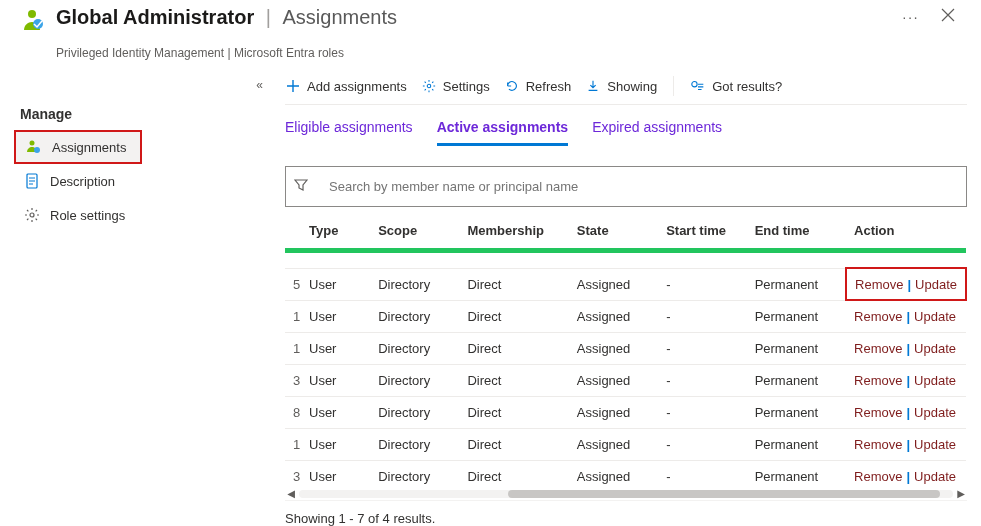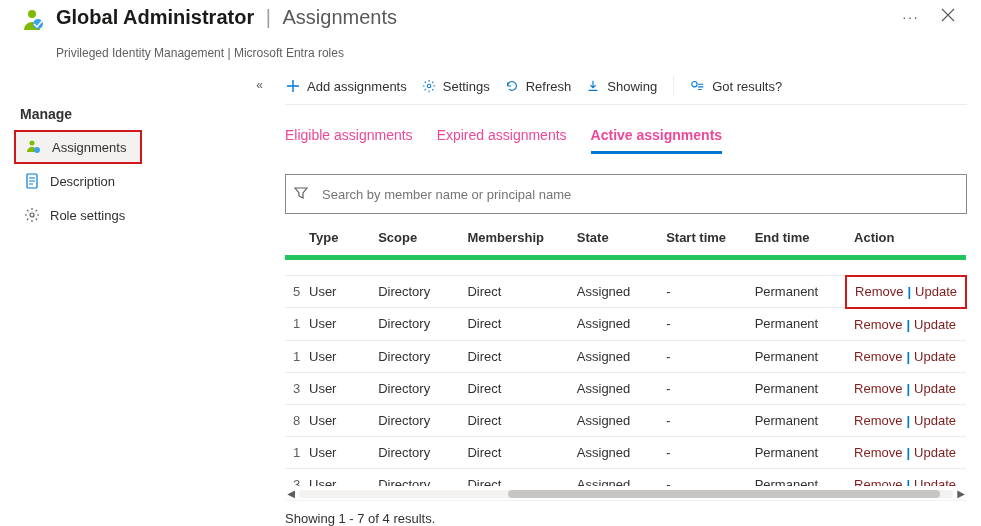--- a/index.html
+++ b/index.html
@@ -44,28 +44,28 @@
   .main { flex: 1; padding: 6px 14px 0 10px; min-width: 0; display: flex; flex-direction: column; }
   .toolbar {
     display: flex; align-items: center; gap: 14px;
     border-bottom: 1px solid #edebe9; padding-bottom: 8px; padding-top: 4px;
   }
   .tb-btn { display: inline-flex; align-items: center; gap: 6px; color: #323130; font-size: 13px; }
   .tb-icon { width: 16px; height: 16px; display: inline-flex; align-items: center; justify-content: center; color: #0078d4; }
   .tb-vert { width: 1px; height: 20px; background: #edebe9; margin: 0 2px; }
 
   .tabs { display: flex; gap: 24px; padding: 14px 0 0 0; }
-  .tab { font-size: 14px; color: #ec4899; padding-bottom: 8px; border-bottom: 3px solid transparent; margin-top: 8px; }
+  .tab { font-size: 14px; color: #6d28d9; padding-bottom: 8px; border-bottom: 3px solid transparent; }
   .tab.active { font-weight: 600; border-bottom-color: #0078d4; }
 
   .search-box {
     margin-top: 20px;
     border: 1px solid #8a8886;
     height: 42px;
-    display: flex; align-items: center; gap: 12px;
+    display: flex; align-items: center; gap: 19px;
     padding: 0 8px;
     color: #605e5c;
   }
   .search-box input {
     border: none; outline: none; flex: 1; font-size: 13px; color: #605e5c; background: transparent;
   }
 
   .table-wrap { margin-top: 6px; overflow: hidden; }
   table { width: 100%; border-collapse: collapse; font-size: 13px; }
   thead th {
@@ -208,22 +208,22 @@
                 <circle cx="5" cy="5" r="3" fill="none" stroke="#0078d4" stroke-width="1.2"></circle>
                 <path d="M9 5h6M9 8h6M9 11h4" stroke="#0078d4" stroke-width="1.2"></path>
               </svg>
           </span>
           <span>Got results?</span>
         </span>
       </div>
 
       <div class="tabs">
         <span class="tab">Eligible assignments</span>
+        <span class="tab active">Active assignments</span>
         <span class="tab">Expired assignments</span>
-        <span class="tab active">Active assignments</span>
       </div>
 
       <div class="search-box">
         <span>
           <svg width="14" height="14" viewBox="0 0 14 14">
               <path d="M1 2h12L9 7v5l-4-2V7z" fill="none" stroke="#605e5c" stroke-width="1.2"></path>
             </svg>
         </span>
         <input type="text" placeholder="Search by member name or principal name" style="">
       </div>

